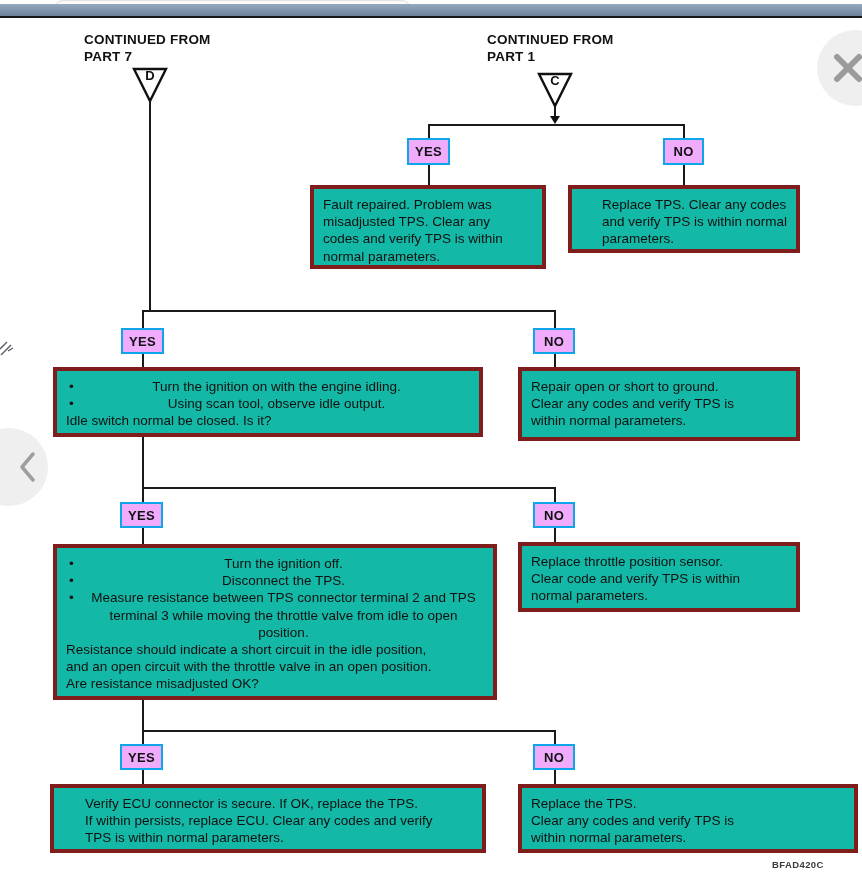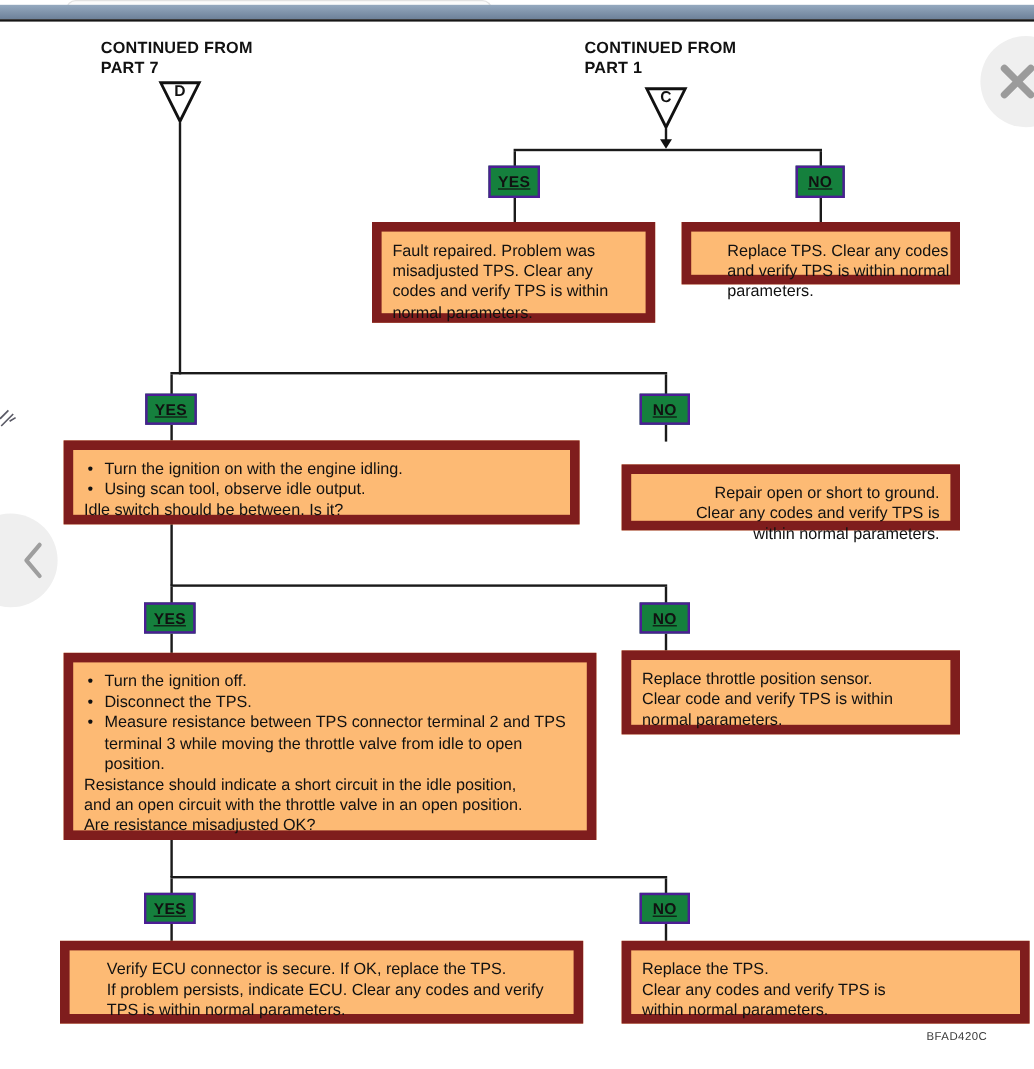--- a/index.html
+++ b/index.html
@@ -14,27 +14,27 @@
   
   .vl,.hl{position:absolute;background:#1a1a1a;}
   .vl{width:2px;}
   .hl{height:2px;}
   .arrow-down{position:absolute;width:0;height:0;border-left:5px solid transparent;
               border-right:5px solid transparent;border-top:8px solid #111;}
   
   .hdr{position:absolute;font-weight:bold;font-size:13.5px;letter-spacing:.2px;}
   .tri-letter{position:absolute;font-weight:bold;font-size:13px;text-align:center;width:24px;}
   
-  .tag{position:absolute;border:2px solid #4c1d95;background:#15803d;font-weight:bold;
-       font-size:13px;text-align:center;line-height:23px;letter-spacing:.3px;text-decoration:underline;}
+  .tag{position:absolute;border:2px solid #0ea5e9;background:#f0abfc;font-weight:bold;
+       font-size:13px;text-align:center;line-height:23px;letter-spacing:.3px;}
   
-  .box{position:absolute;border:8px solid #7f1d1d;background:#fdba74;font-size:13.5px;
+  .box{position:absolute;border:4px solid #7f1d1d;background:#14b8a6;font-size:13.5px;
        line-height:17.2px;padding:7px 9px;box-sizing:border-box;}
   .ln{white-space:nowrap;}
-  .bl{position:relative;padding-left:17px;}
+  .bl{position:relative;padding-left:17px;text-align:center;}
   .bl::before{content:"\2022";position:absolute;left:3px;}
   
   .circle-btn{position:absolute;border-radius:50%;background:#efefef;}
   .fig-code{position:absolute;font-size:9.5px;color:#3a3a3a;letter-spacing:.4px;}
 </style>
 </head>
 <body>
 
 <div id="stage">
 
@@ -111,32 +111,32 @@
   <div class="tag" style="left:533px;top:502px;width:38px;height:22px;">NO</div>
   <div class="tag" style="left:120px;top:744px;width:39px;height:22px;">YES</div>
   <div class="tag" style="left:533px;top:744px;width:38px;height:22px;">NO</div>
 
   <div class="box" style="left:310px;top:185px;width:236px;height:84px;">
     <div class="ln">Fault repaired. Problem was</div>
     <div class="ln">misadjusted TPS. Clear any</div>
     <div class="ln">codes and verify TPS is within</div>
     <div class="ln">normal parameters.</div>
   </div>
-  <div class="box" style="left:568px;top:185px;width:232px;height:52px;padding-left:30px;">
+  <div class="box" style="left:568px;top:185px;width:232px;height:68px;padding-left:30px;">
     <div class="ln">Replace TPS. Clear any codes</div>
     <div class="ln">and verify TPS is within normal</div>
     <div class="ln">parameters.</div>
   </div>
 
   <div class="box" style="left:53px;top:367px;width:430px;height:70px;">
     <div class="bl">Turn the ignition on with the engine idling.</div>
     <div class="bl">Using scan tool, observe idle output.</div>
-    <div class="ln">Idle switch should be between. Is it?</div>
+    <div class="ln">Idle switch normal be closed. Is it?</div>
   </div>
-  <div class="box" style="left:518px;top:387px;width:282px;height:55px;text-align:right;">
+  <div class="box" style="left:518px;top:367px;width:282px;height:74px;">
     <div class="ln">Repair open or short to ground.</div>
     <div class="ln">Clear any codes and verify TPS is</div>
     <div class="ln">within normal parameters.</div>
   </div>
 
   <div class="box" style="left:53px;top:544px;width:444px;height:156px;">
     <div class="bl">Turn the ignition off.</div>
     <div class="bl">Disconnect the TPS.</div>
     <div class="bl">Measure resistance between TPS connector terminal 2 and TPS terminal 3 while moving the throttle valve from idle to open position.</div>
     <div class="ln">Resistance should indicate a short circuit in the idle position,</div>
@@ -144,24 +144,24 @@
     <div class="ln">Are resistance misadjusted OK?</div>
   </div>
   <div class="box" style="left:518px;top:542px;width:282px;height:70px;">
     <div class="ln">Replace throttle position sensor.</div>
     <div class="ln">Clear code and verify TPS is within</div>
     <div class="ln">normal parameters.</div>
   </div>
 
   <div class="box" style="left:50px;top:784px;width:436px;height:69px;padding-left:31px;">
     <div class="ln">Verify ECU connector is secure. If OK, replace the TPS.</div>
-    <div class="ln">If problem persists, indicate ECU. Clear any codes and verify</div>
+    <div class="ln">If within persists, replace ECU. Clear any codes and verify</div>
     <div class="ln">TPS is within normal parameters.</div>
   </div>
   <div class="box" style="left:518px;top:784px;width:340px;height:69px;">
     <div class="ln">Replace the TPS.</div>
     <div class="ln">Clear any codes and verify TPS is</div>
     <div class="ln">within normal parameters.</div>
   </div>
 
-  <div class="fig-code" style="left:772px;top:859px;">BFAD420C</div>
+  <div class="fig-code" style="left:772px;top:859px;font-weight:bold;">BFAD420C</div>
 
 </div>
 
 </body></html>

